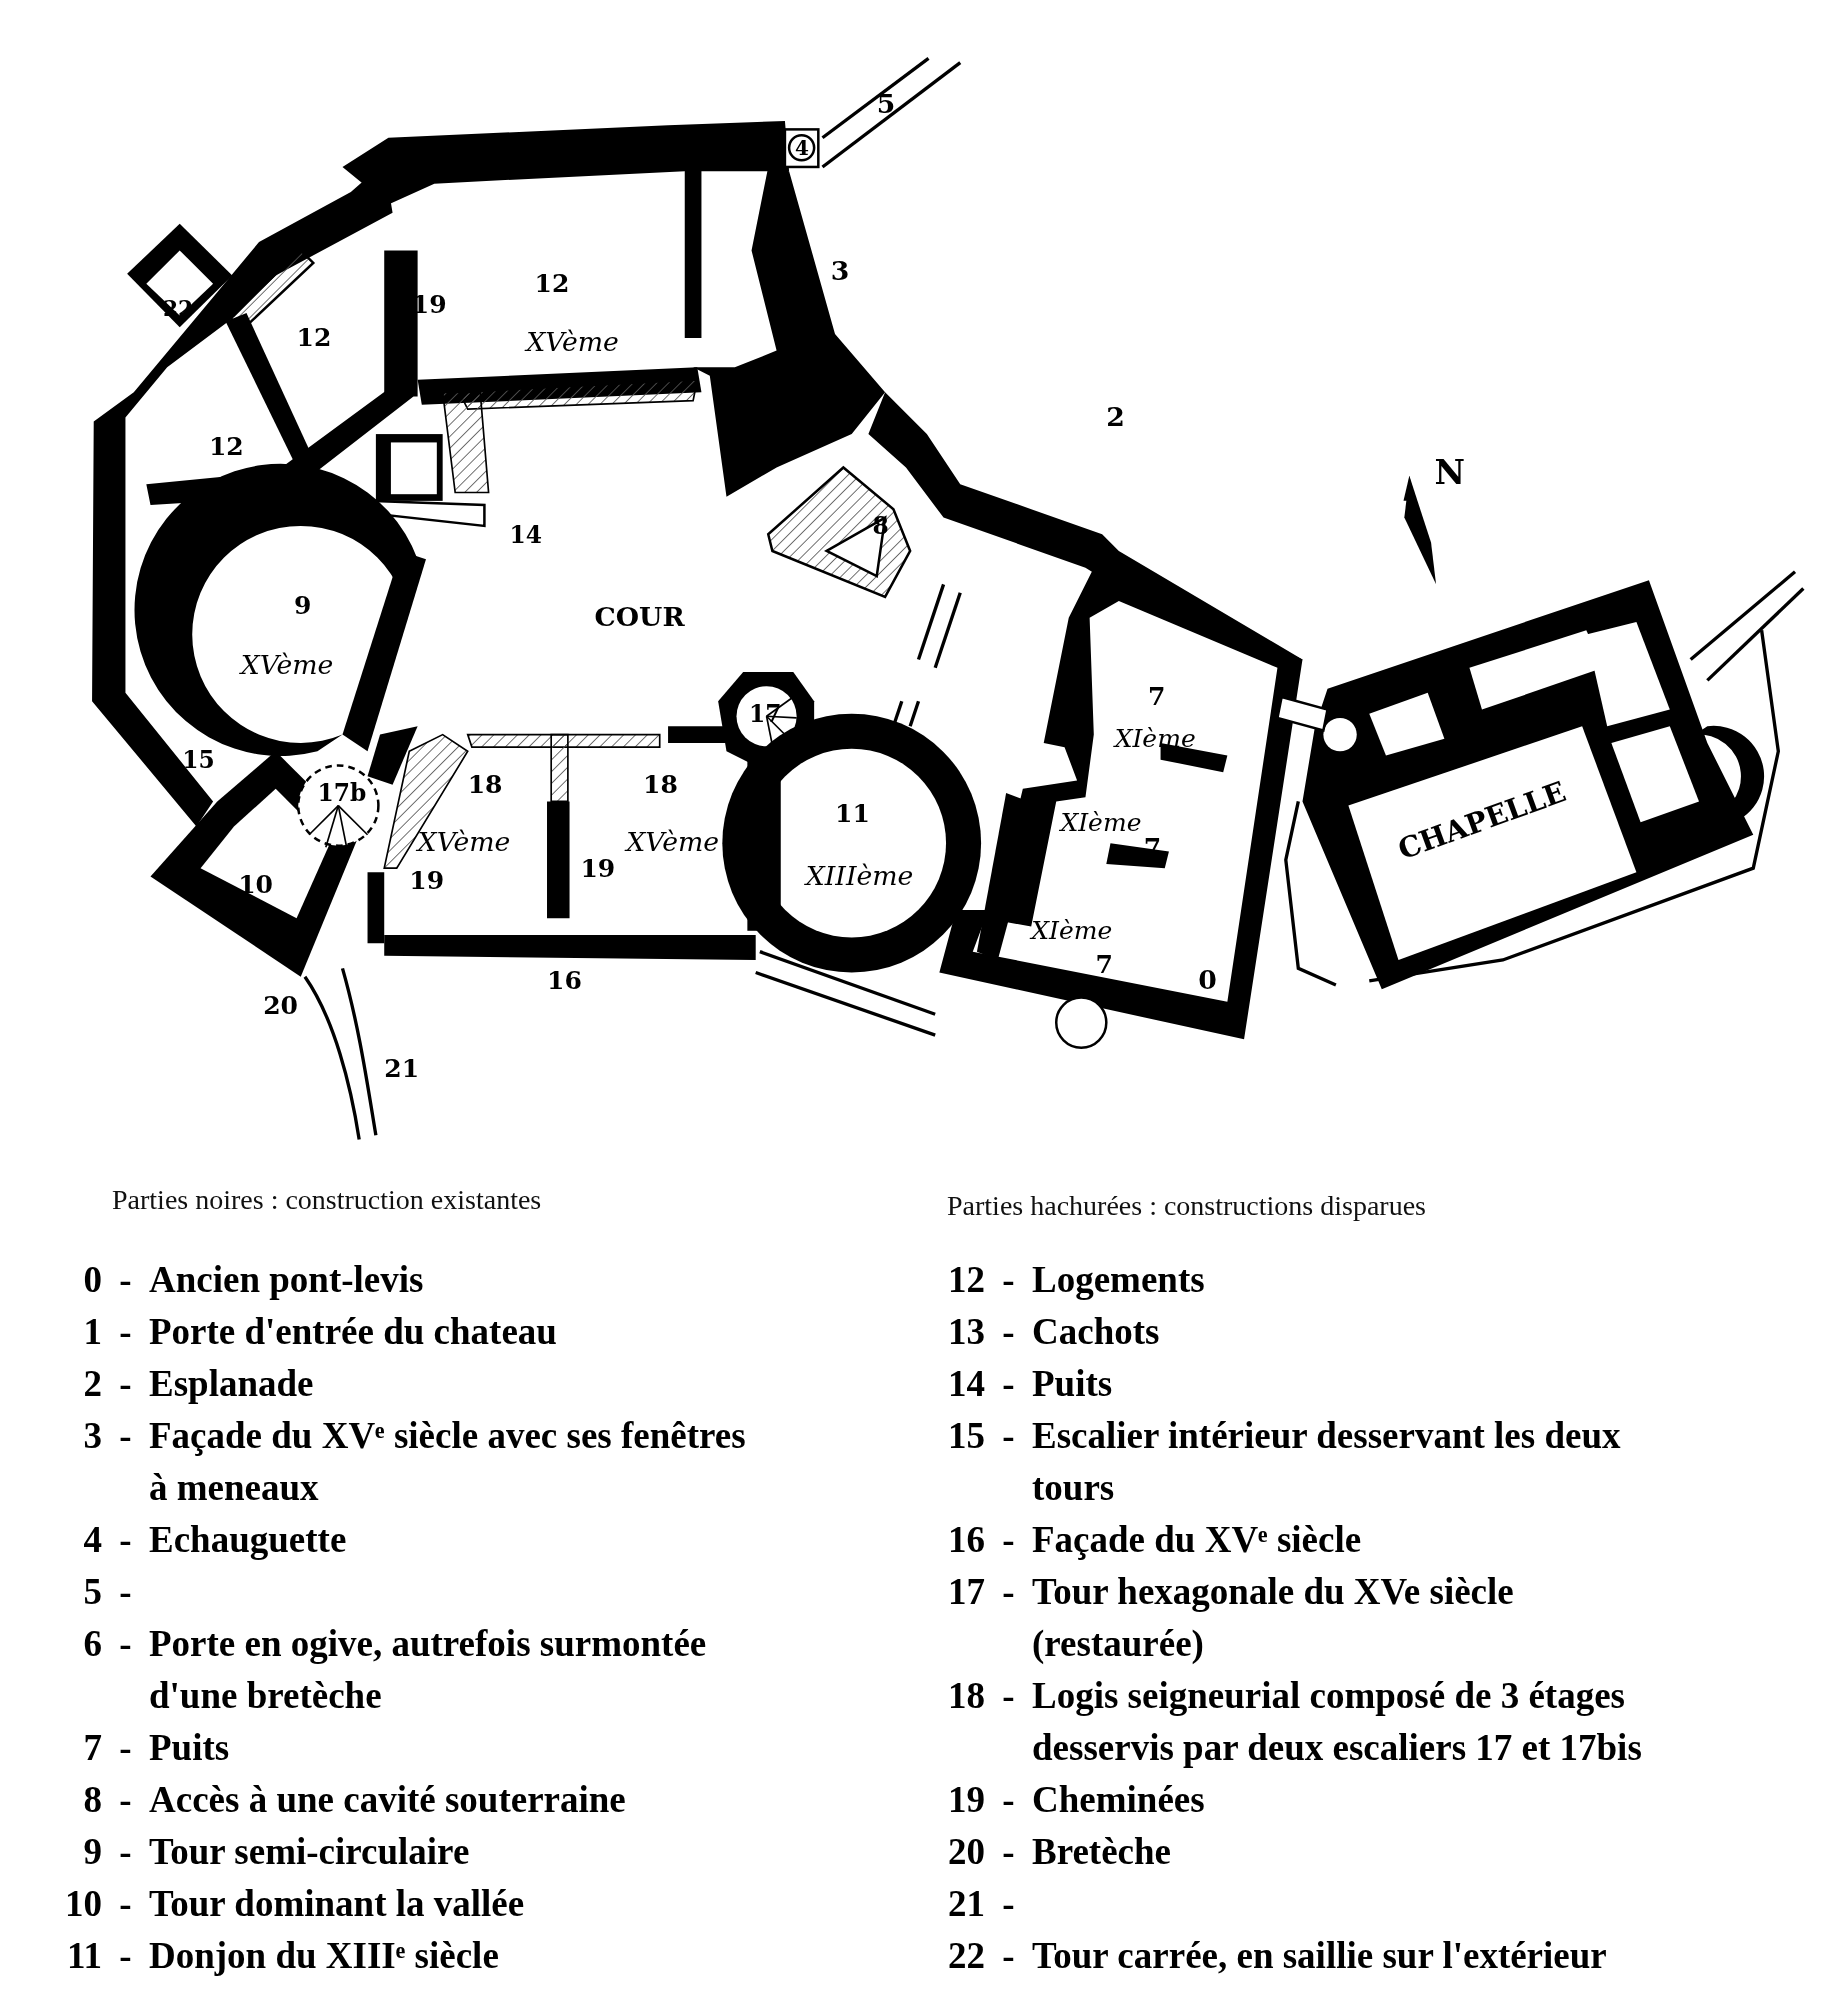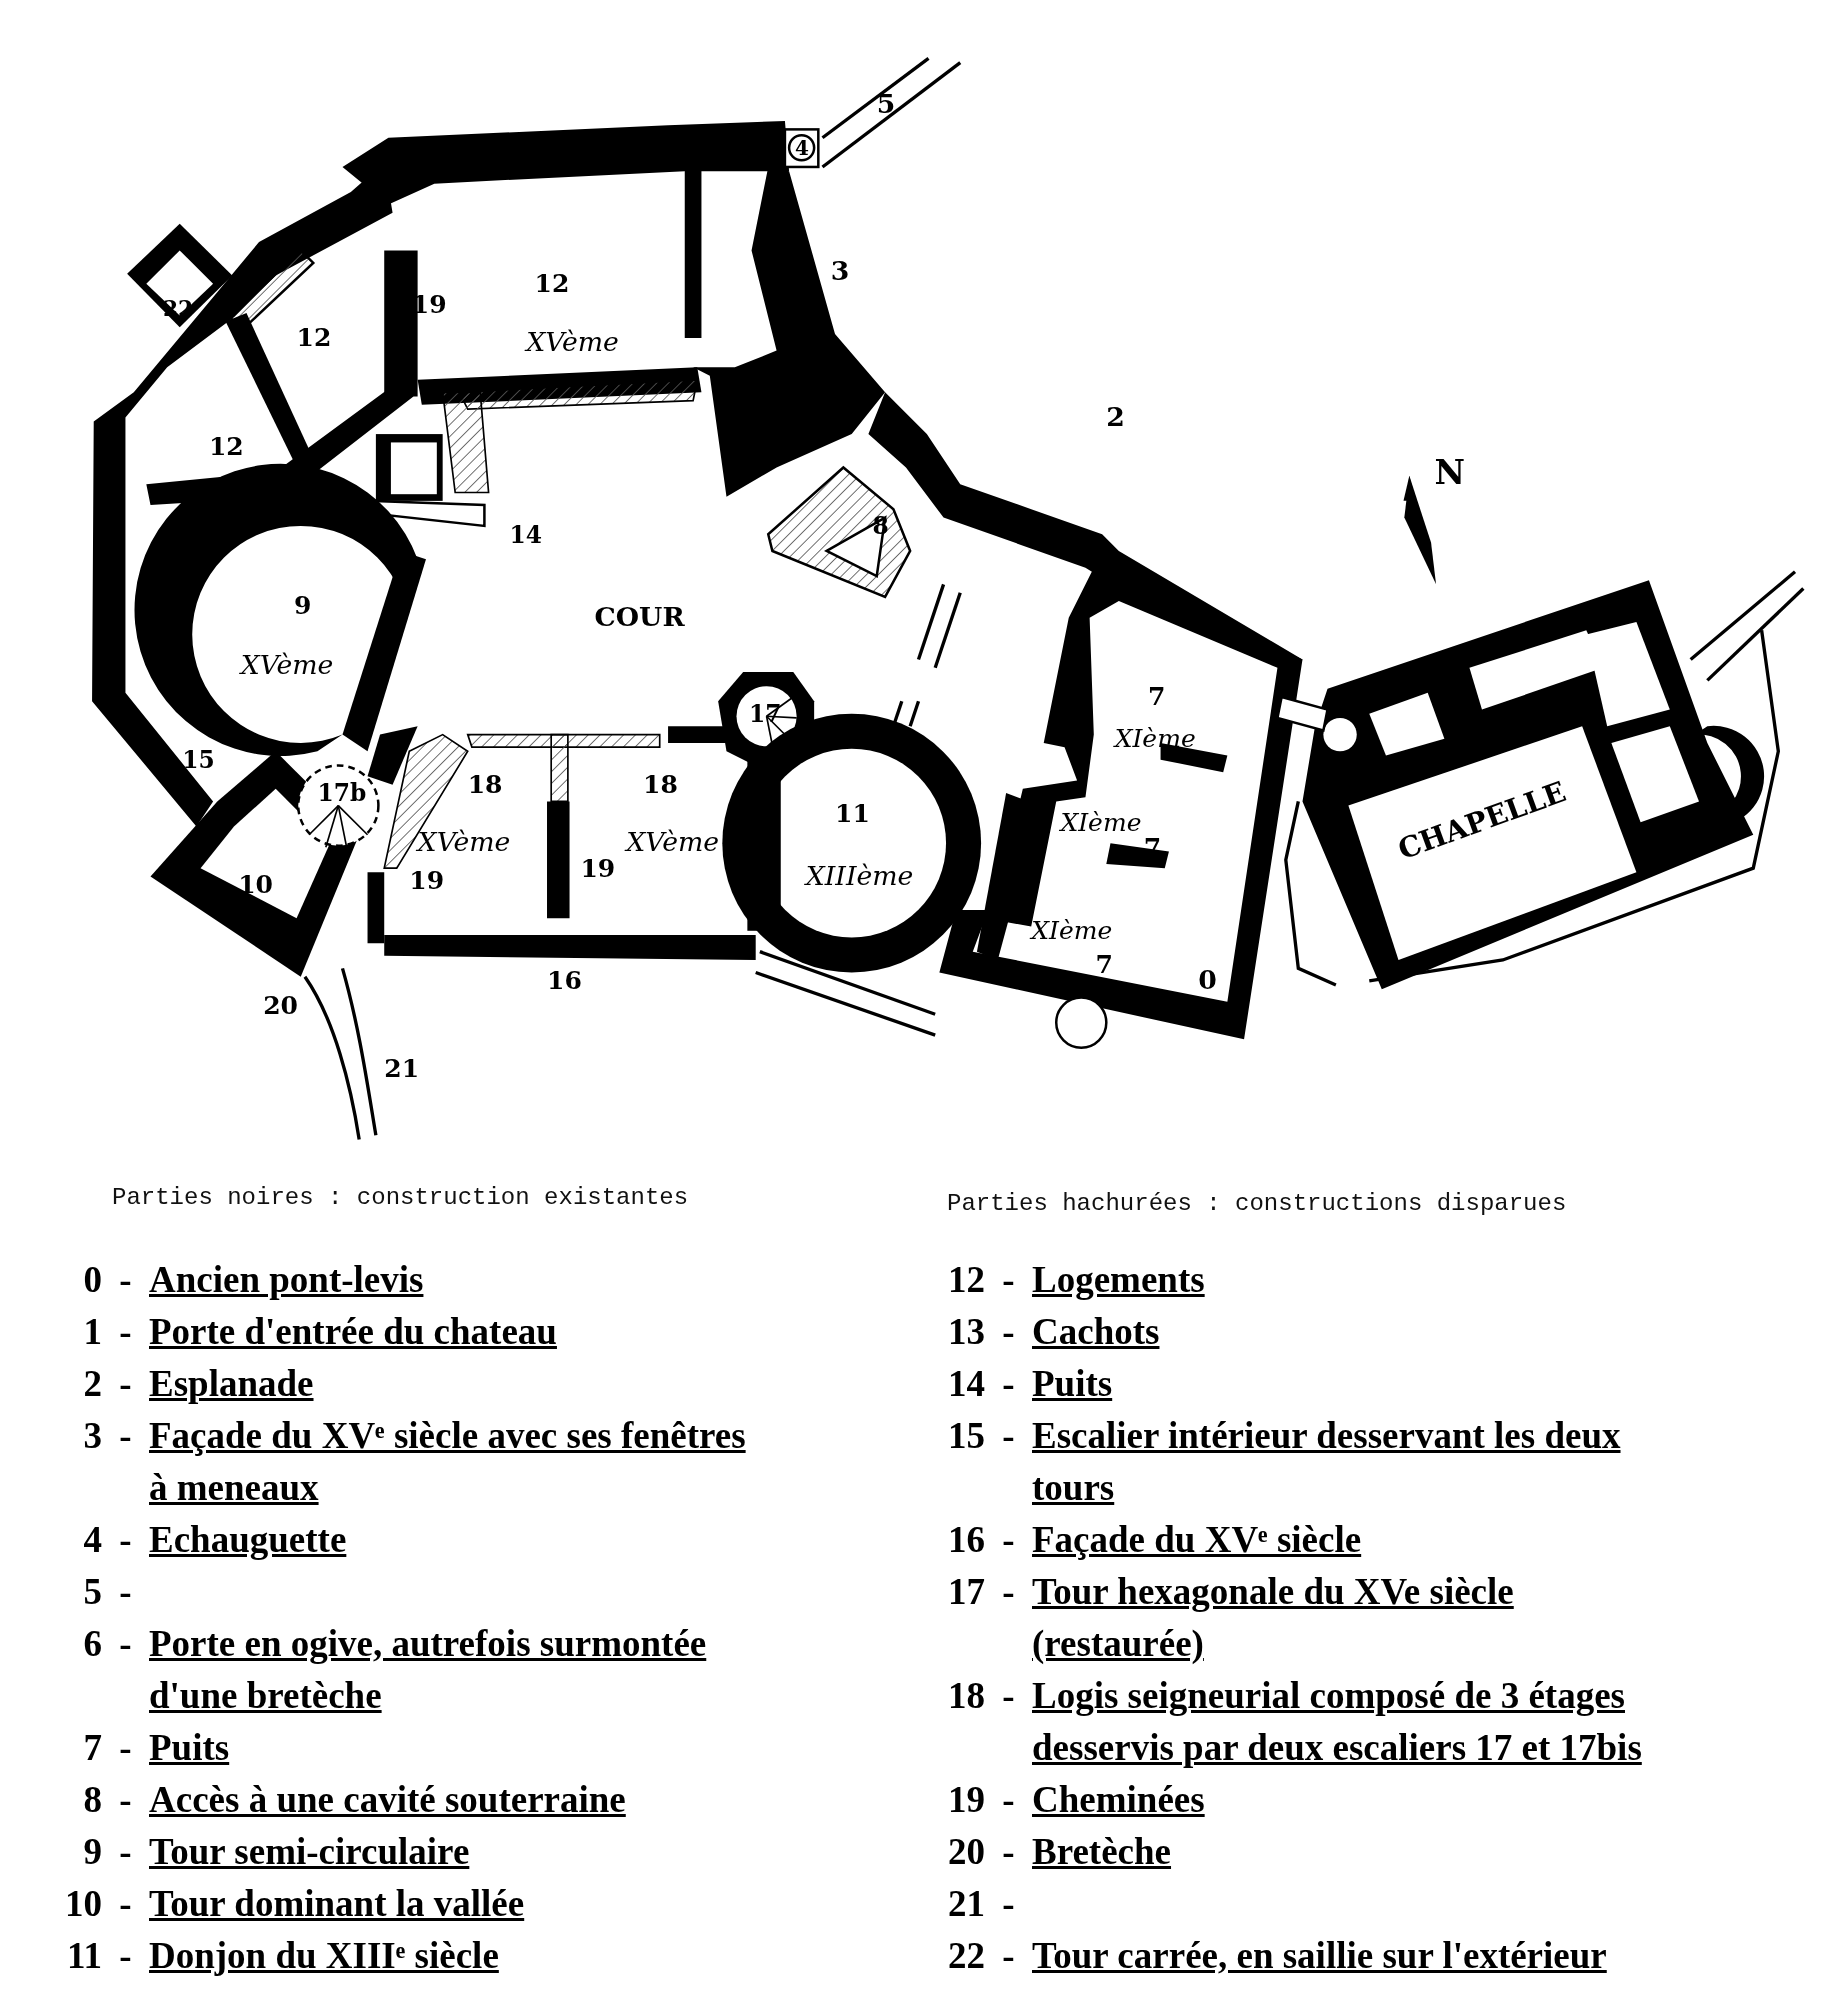--- a/index.html
+++ b/index.html
@@ -1,25 +1,25 @@
 <!DOCTYPE html>
 <html style="font-size:13.4px"><head>
 <meta charset="utf-8">
 <style>
   html, body { margin: 0; padding: 0; background: #ffffff; }
   body { width: 1847px; height: 2000px; position: relative; overflow: hidden; font-family: "DejaVu Serif", serif; color: #000; }
   #plan { position: absolute; left: 0; top: 0; width: 1847px; height: 1152px; }
   .lbl { font-family: "DejaVu Serif", serif; font-weight: bold; fill: #000; }
   .lbl-it { font-family: "DejaVu Serif", serif; font-style: italic; fill: #000; }
-  .legend-caption { position: absolute; top: 1184px; font-family: Liberation Mono, monospace; font-size: 24px; color: #111; }
+  .legend-caption { position: absolute; top: 1184px; font-family: Liberation Serif, serif; font-size: 28px; color: #111; }
   .legend-col { position: absolute; top: 1254px; font-family: "Liberation Serif", serif; font-size: 37px; font-weight: bold; line-height: 52px; }
   .legend-item { display: flex; }
   .legend-num { width: 80px; text-align: right; flex: none; }
   .legend-dash { width: 47px; text-align: center; flex: none; }
-  .legend-text { flex: 1; white-space: pre-line; text-decoration: underline; }
+  .legend-text { flex: 1; white-space: pre-line; }
   .col-left { left: 22px; width: 835px; }
   .col-right { left: 885px; width: 918px; }
   .col-right .legend-num { width: 100px; }
 </style>
 </head>
 <body>
 
 <svg id="plan" viewBox="0 0 2212 1380" xmlns="http://www.w3.org/2000/svg">
   <defs>
     <pattern id="hatch" patternUnits="userSpaceOnUse" width="10" height="10" patternTransform="rotate(45)">

